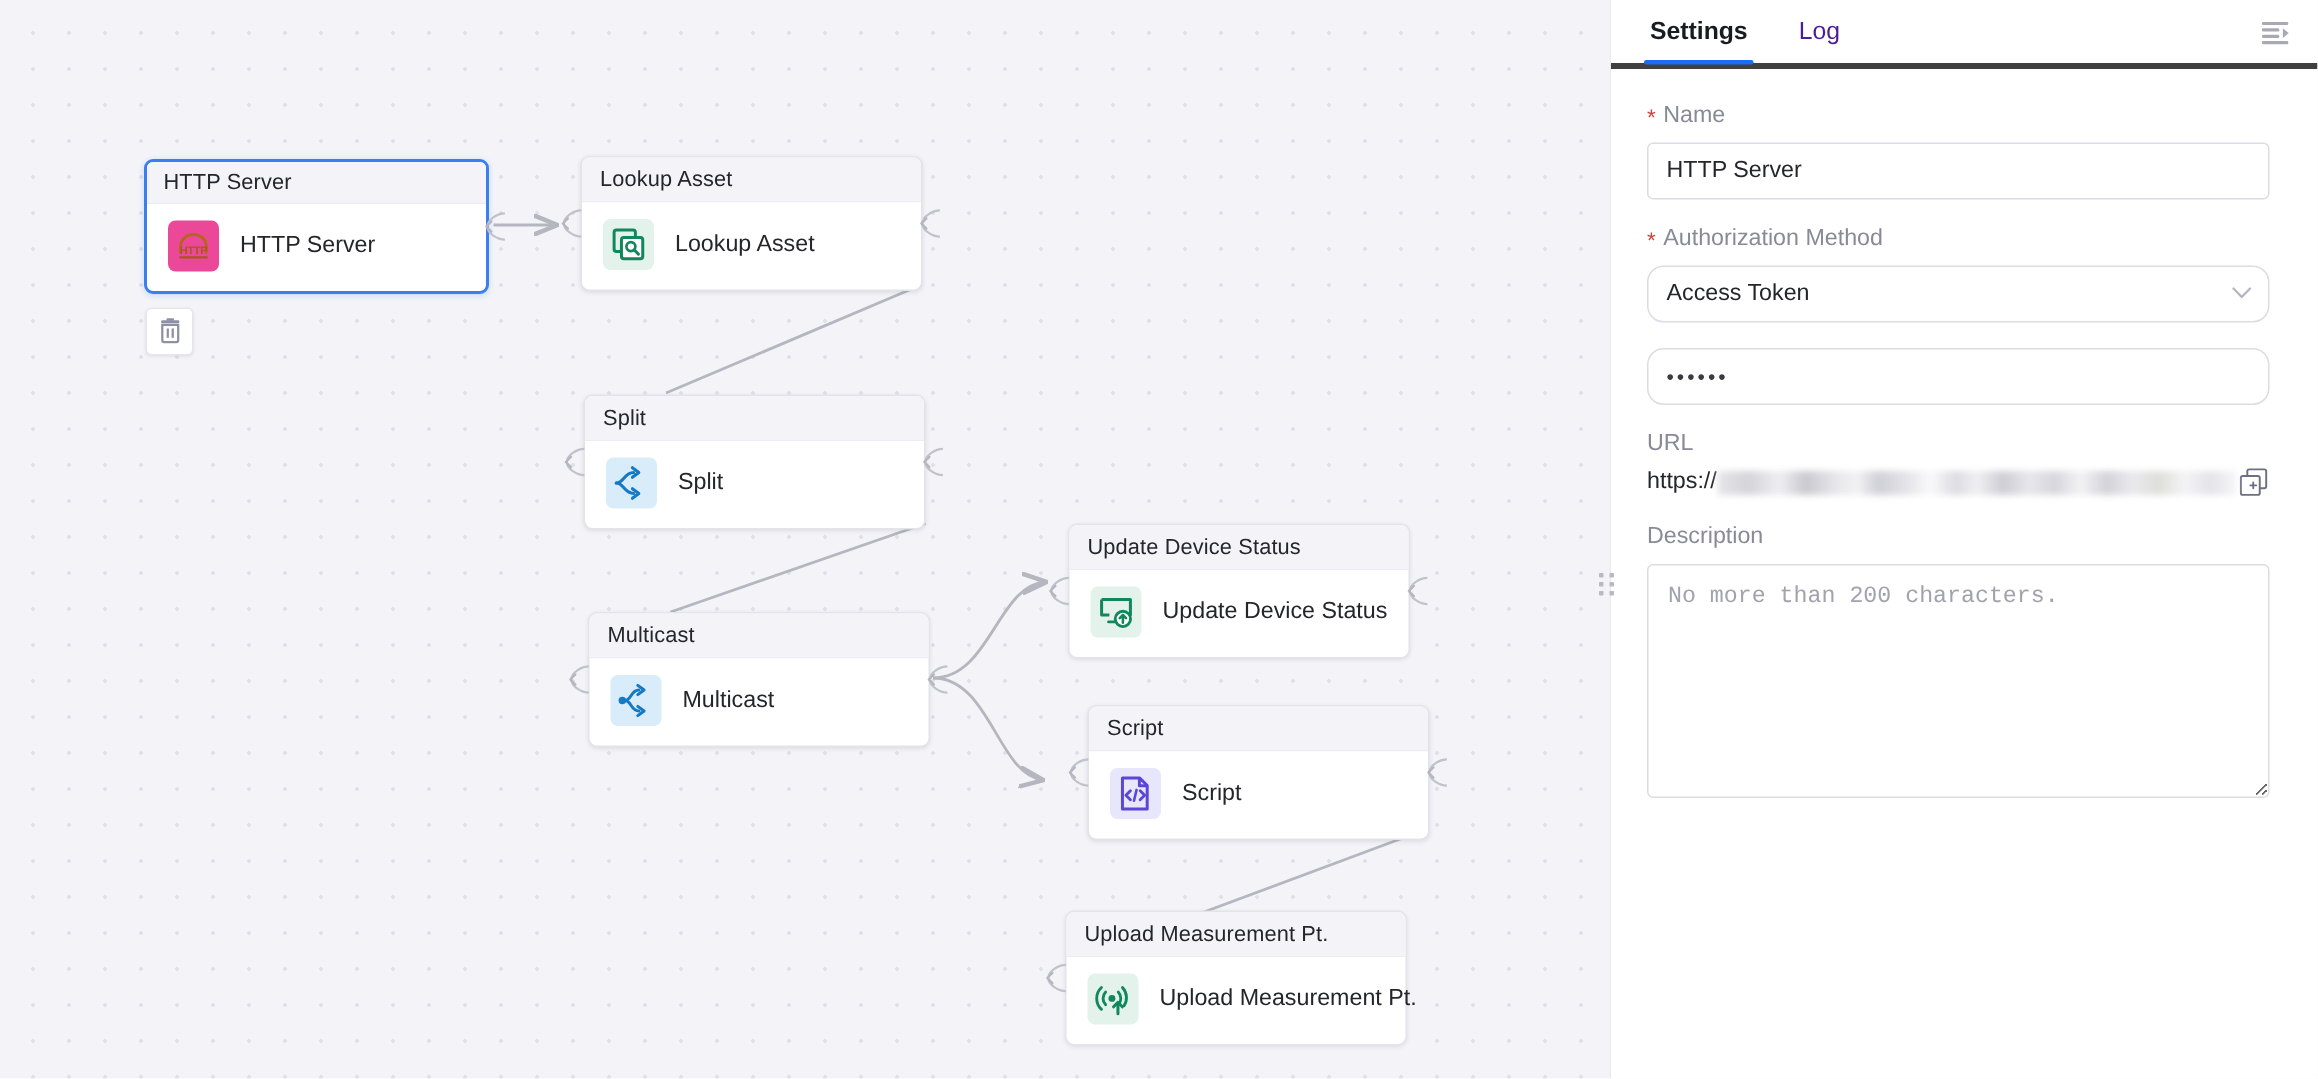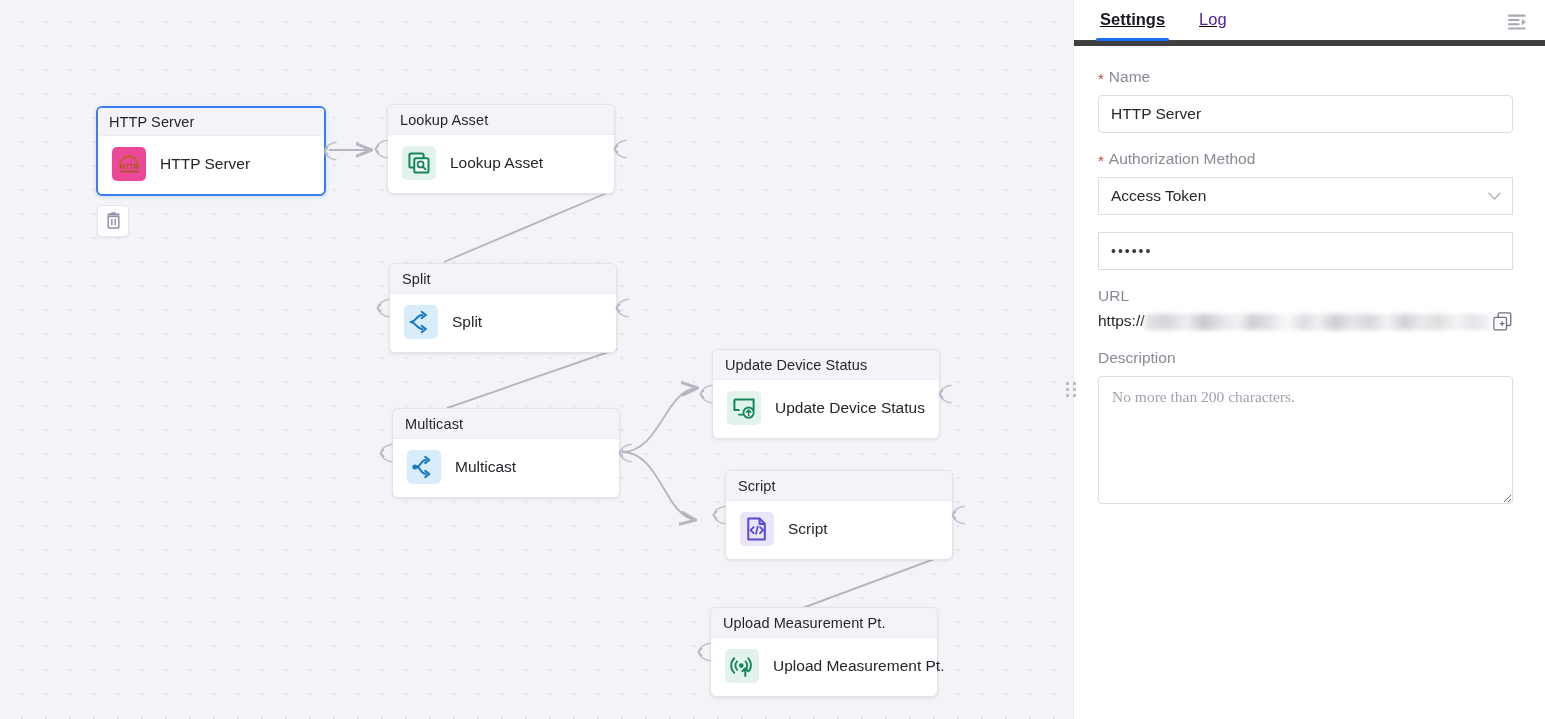--- a/index.html
+++ b/index.html
@@ -94,25 +94,24 @@
     width: 14px; height: 20px;
     display: grid; grid-template-columns: 3px 3px; grid-template-rows: 3px 3px 3px;
     gap: 3px 4px;
     align-content: center; justify-content: center;
     cursor: col-resize;
   }
   .grip i { background: #b9b9c6; border-radius: .5px; display: block; width: 3px; height: 3px; }
 
   .tabs {
     height: 46px;
-    border-bottom: 6px solid #404040;
+    border-bottom: 4px solid #404040;
     display: flex; align-items: flex-end;
     padding: 0 24px;
     position: relative;
-    text-decoration: underline;
   }
   .tab {
     font-size: 16.5px;
     padding: 0 2px 11px 2px;
     margin-right: 30px;
     color: #4c1d95;
     cursor: pointer;
     position: relative;
     background: none; border: none;
     font-family: inherit;
@@ -141,21 +140,21 @@
     width: 100%; height: 38px;
     border: 1px solid #dcdce4; border-radius: 4px;
     padding: 0 12px;
     font-size: 15.5px; color: #25262b;
     font-family: inherit;
     background: #fff;
     outline: none;
   }
   .select {
     width: 100%; height: 38px;
-    border: 1px solid #dcdce4; border-radius: 0;
+    border: 1px solid #dcdce4; border-radius: 11px;
     padding: 0 34px 0 12px;
     font-size: 15.5px; color: #25262b;
     display: flex; align-items: center;
     position: relative; cursor: pointer; background: #fff;
   }
   .select .chev { position: absolute; right: 11px; top: 50%; transform: translateY(-50%); }
   .dots { letter-spacing: 2px; font-size: 14px; color: #3a3b42; }
 
   .url-row { display: flex; align-items: center; gap: 0; margin-top: -4px; }
   .url-text { font-size: 15.5px; color: #25262b; white-space: nowrap; }
@@ -167,25 +166,25 @@
         #f2f2f4 27%, #cfcfd6 31%, #e2e2e7 36%, #fafafb 41%, #dcdce2 46%,
         #f0f0f3 50%, #cecdd4 55%, #e7e7ec 60%, #d7d6dd 65%, #f3f3f5 70%,
         #d2d2d9 75%, #eaeaee 80%, #dededa 85%, #f4f4f6 90%, #e4e4e9 95%, #f6f6f8 100%);
     filter: blur(2.2px);
     border-radius: 1px;
     max-width: 352px;
   }
   .copy-btn { width: 22px; height: 22px; flex: none; display: flex; align-items: center; justify-content: center; cursor: pointer; background: none; border: none; }
 
   .textarea {
-    width: 100%; height: 128px;
+    width: 100%; height: 156px;
     border: 1px solid #dcdce4; border-radius: 4px;
     padding: 11px 13px;
     font-size: 15.5px; color: #9a9aa6;
-    font-family: Liberation Serif, serif;
+    font-family: Liberation Mono, monospace;
     resize: vertical;
     outline: none;
     background: #fff;
   }
   .textarea::placeholder { color: #a2a2ae; }
 </style>
 </head>
 <body>
 
 <div class="app">

